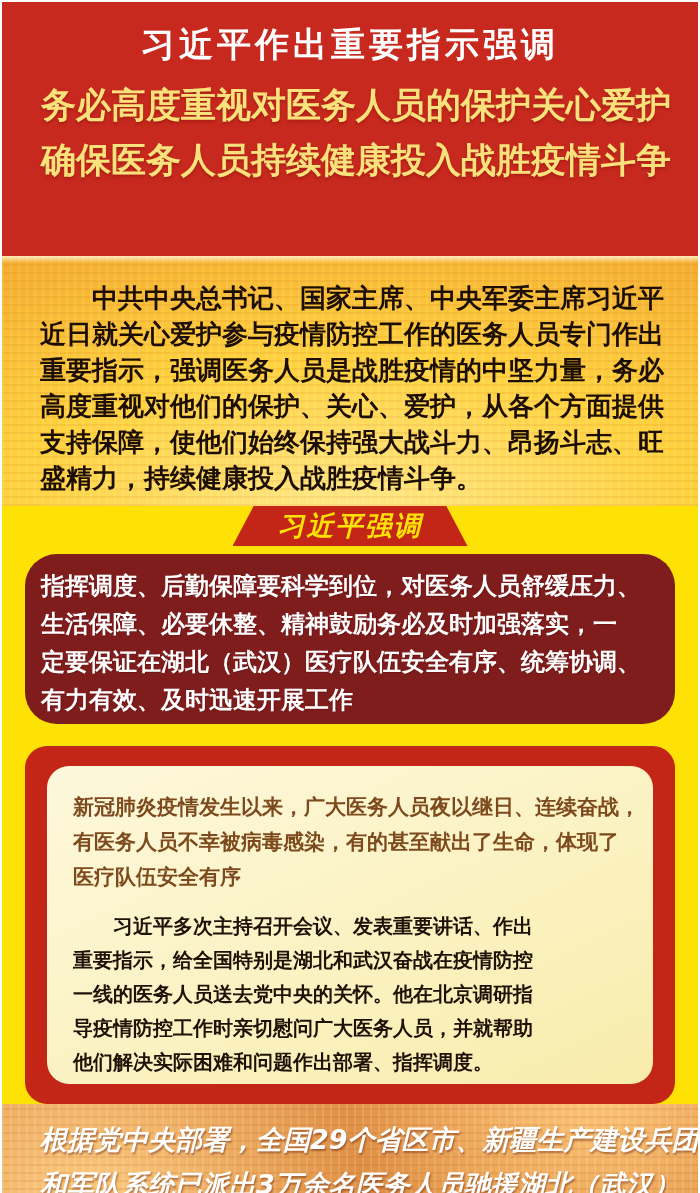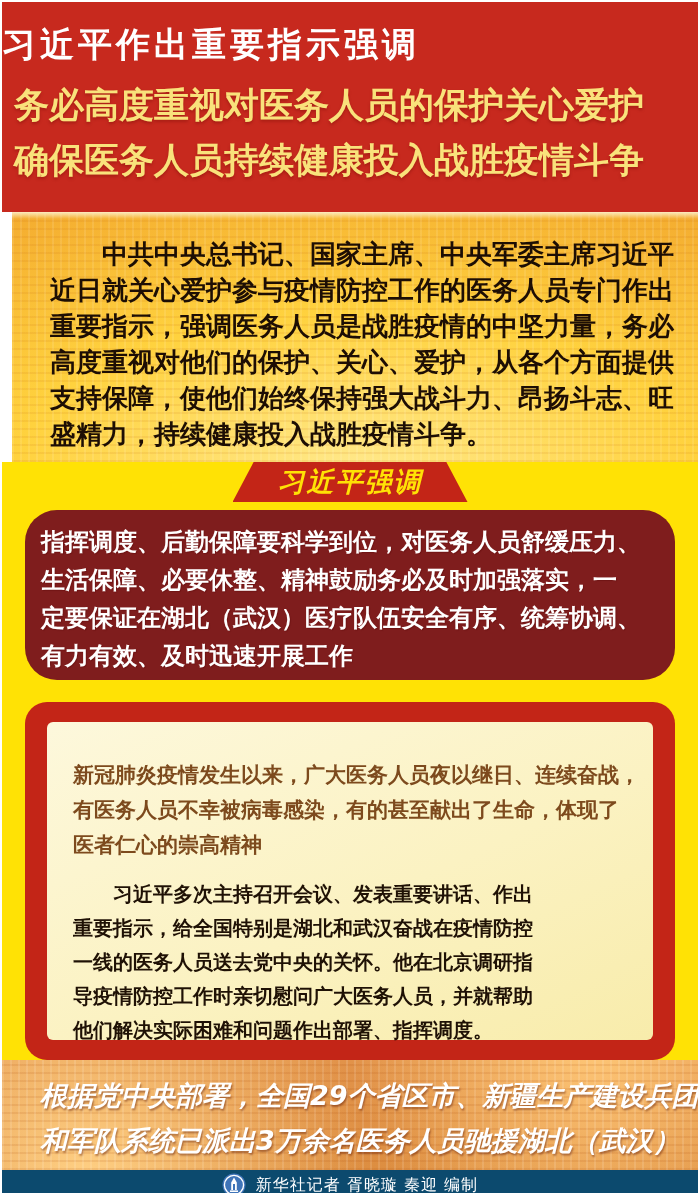--- a/index.html
+++ b/index.html
@@ -6,36 +6,35 @@
   .poster {
     position:relative; width:700px; height:1193px; margin:0 auto;
     background:#ffffff; overflow:hidden;
     font-family:"DejaVu Sans","Liberation Sans",sans-serif;
     box-sizing:border-box; padding:2px;
   }
   .t-line { white-space:nowrap; }
   .indent-first .t-line:first-child { text-indent:2em; }
 
   
-  .banner { height:210px; background:#c7291e; overflow:hidden; }
+  .banner { height:254px; background:#c7291e; text-align:center; overflow:hidden; }
   .kicker {
     margin-top:20px; color:#ffffff; font-size:34px; font-weight:bold;
     letter-spacing:4px;
   }
   .headline { margin-top:10px; color:#f9e27b; font-weight:bold; font-size:35px; letter-spacing:0;margin-left:12px; }
   .headline .t-line { line-height:55px; text-shadow:0 2px 3px rgba(110,10,0,.35); }
 
   
   .gold-band {
     position:relative; height:250px; overflow:hidden;
     background:
       repeating-linear-gradient(90deg, rgba(255,255,255,.10) 0 2px, rgba(255,255,255,0) 2px 8px),
       repeating-linear-gradient(0deg, rgba(190,90,10,.10) 0 2px, rgba(190,90,10,0) 2px 8px),
       radial-gradient(ellipse 130% 170% at 50% 105%, #ffe98c 0%, #ffd23e 38%, #f4ac30 72%, #eda02c 100%);
-    margin-left: 10px;
   }
   .gold-band::before {
     content:""; position:absolute; top:0; left:0; right:0; height:7px;
     background:linear-gradient(#fdecc0, rgba(253,236,192,0));
   }
   .intro-text {
     position:relative; padding:24px 38px 0 38px;
     color:#1d0e04; font-size:26px; font-weight:bold;
   }
   .intro-text .t-line { line-height:36px; }
@@ -57,23 +56,23 @@
   .quote-text { color:#ffffff; font-size:24px; font-weight:bold; }
   .quote-text .t-line { line-height:38px; text-shadow:1px 1px 1px rgba(80,0,0,.3); }
 
   
   .red-panel {
     height:358px; margin:22px 23px 0 23px;
     background:#c32517; border-radius:22px;
     padding:20px 22px; box-sizing:border-box;
   }
   .cream-box {
-    height:318px; border-radius:6px;
+    height:318px; border-radius:22px;
     background:linear-gradient(155deg, #fdf8dc 0%, #fbf2c2 55%, #f8ecab 100%);
-    padding:36px 24px 0 26px; box-sizing:border-box;
+    padding:24px 24px 0 26px; box-sizing:border-box;
   }
   .para-a { color:#7d4a1d; font-size:21px; font-weight:bold; }
   .para-a .t-line { line-height:35px; }
   .para-b { margin-top:14px; color:#1f1105; font-size:20px; font-weight:bold; }
   .para-b .t-line { line-height:34px; }
 
   
   .orange-band {
     position:relative; height:110px; overflow:hidden;
     background:
@@ -129,21 +128,21 @@
           <div class="t-line">定要保证在湖北（武汉）医疗队伍安全有序、统筹协调、</div>
           <div class="t-line">有力有效、及时迅速开展工作</div>
         </div>
     </div>
 
     <div class="red-panel">
       <div class="cream-box">
         <div class="para-a">
             <div class="t-line">新冠肺炎疫情发生以来，广大医务人员夜以继日、连续奋战，</div>
             <div class="t-line">有医务人员不幸被病毒感染，有的甚至献出了生命，体现了</div>
-            <div class="t-line">医者仁心的崇高精神</div>
+            <div class="t-line">医疗队伍安全有序</div>
           </div>
         <div class="para-b indent-first">
             <div class="t-line">习近平多次主持召开会议、发表重要讲话、作出</div>
             <div class="t-line">重要指示，给全国特别是湖北和武汉奋战在疫情防控</div>
             <div class="t-line">一线的医务人员送去党中央的关怀。他在北京调研指</div>
             <div class="t-line">导疫情防控工作时亲切慰问广大医务人员，并就帮助</div>
             <div class="t-line">他们解决实际困难和问题作出部署、指挥调度。</div>
           </div>
       </div>
     </div>

